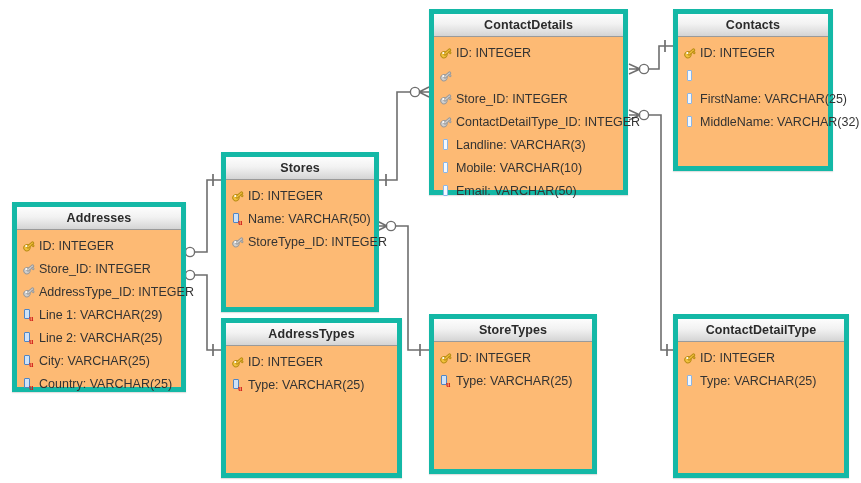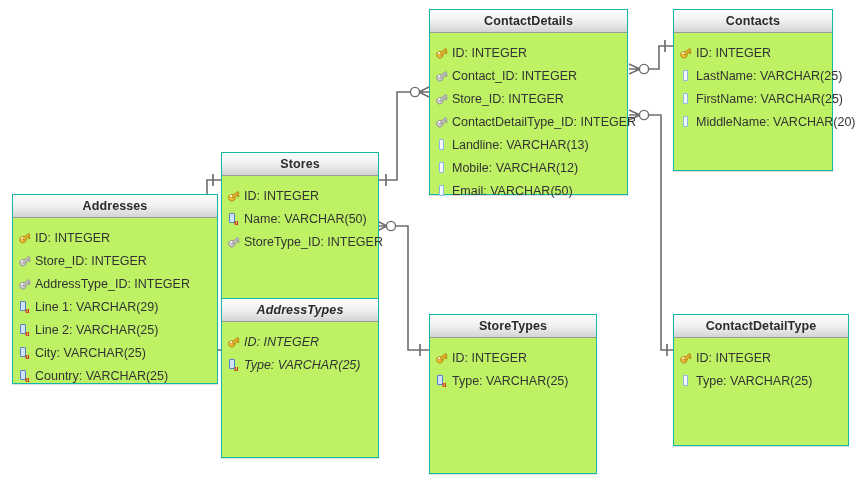--- a/index.html
+++ b/index.html
@@ -20,42 +20,42 @@
     left:0; top:0;
     width:861px; height:483px;
     z-index:1;
     pointer-events:none;
   }
   
   .table{
     position:absolute;
     z-index:2;
     box-sizing:border-box;
-    background:#bef264;
-    border:1px solid #14b8a6;
+    background:#fdba74;
+    border:5px solid #14b8a6;
     box-shadow:0 1px 1px rgba(0,0,0,0.12);
   }
   .table-header{
     box-sizing:border-box;
     height:23px;
     line-height:22px;
     text-align:center;
     font-size:12.5px;
     font-weight:bold;
     color:#2b2b2b;
     border-bottom:1px solid #9a9a9a;
     background:linear-gradient(to bottom,#fdfdfd 0%,#f2f2f2 45%,#e2e2e2 75%,#d4d4d4 100%);
     letter-spacing:0.1px;
   }
   .table-body{
     padding:4px 0 0 0;
   }
   .field{
     display:flex;
-    align-items:flex-end;
+    align-items:center;
     height:23px;
     padding-left:5px;
     font-size:12.5px;
     color:#333333;
     white-space:nowrap;
   }
   .field-label{
     padding-left:3px;
   }
   
@@ -146,21 +146,21 @@
         <path d="M649 115 L661 115 L661 350 L673 350"></path>
         <circle cx="644" cy="115" r="4.6" fill="#ffffff" stroke="#6e6e6e" stroke-width="1.4"></circle>
         <path d="M640 115 L629 110 M640 115 L629 115 M640 115 L629 120" stroke-width="1.4"></path>
         <path d="M667 344 L667 356" stroke-width="1.7"></path>
       </g>
 
     </g>
   </svg>
 
   <div id="tables-root">
-      <div class="table" style="left: 12px; top: 194px; width: 206px; height: 190px;">
+      <div class="table" style="left: 12px; top: 202px; width: 174px; height: 190px;">
         <div class="table-header">Addresses</div>
         <div class="table-body">
           <div class="field">
             <span class="ficon pk"><svg viewBox="0 0 14 14" width="14" height="14">
                 <g class="kb" transform="rotate(-40 7 7)">
                   <circle cx="4.3" cy="7" r="3.1"></circle>
                   <rect x="4.6" y="5.9" width="8" height="2.2" rx="0.5"></rect>
                   <rect x="9.6" y="7.9" width="1.5" height="2.3" rx="0.4"></rect>
                 </g>
                 <circle cx="4.3" cy="7" r="1.1" fill="#ffffff"></circle>
@@ -269,21 +269,20 @@
           </div>
           <div class="field">
             <span class="ficon fk"><svg viewBox="0 0 14 14" width="14" height="14">
                 <g class="kb" transform="rotate(-40 7 7)">
                   <circle cx="4.3" cy="7" r="3.1"></circle>
                   <rect x="4.6" y="5.9" width="8" height="2.2" rx="0.5"></rect>
                   <rect x="9.6" y="7.9" width="1.5" height="2.3" rx="0.4"></rect>
                 </g>
                 <circle cx="4.3" cy="7" r="1.1" fill="#ffffff"></circle>
               </svg></span>
-            <span class="field-label">Contact_ID: INTEGER</span>
           </div>
           <div class="field">
             <span class="ficon fk"><svg viewBox="0 0 14 14" width="14" height="14">
                 <g class="kb" transform="rotate(-40 7 7)">
                   <circle cx="4.3" cy="7" r="3.1"></circle>
                   <rect x="4.6" y="5.9" width="8" height="2.2" rx="0.5"></rect>
                   <rect x="9.6" y="7.9" width="1.5" height="2.3" rx="0.4"></rect>
                 </g>
                 <circle cx="4.3" cy="7" r="1.1" fill="#ffffff"></circle>
               </svg></span>
@@ -297,27 +296,27 @@
                   <rect x="9.6" y="7.9" width="1.5" height="2.3" rx="0.4"></rect>
                 </g>
                 <circle cx="4.3" cy="7" r="1.1" fill="#ffffff"></circle>
               </svg></span>
             <span class="field-label">ContactDetailType_ID: INTEGER</span>
           </div>
           <div class="field">
             <span class="ficon nullcol">
               <i></i>
             </span>
-            <span class="field-label">Landline: VARCHAR(13)</span>
-          </div>
-          <div class="field">
-            <span class="ficon nullcol">
-              <i></i>
-            </span>
-            <span class="field-label">Mobile: VARCHAR(12)</span>
+            <span class="field-label">Landline: VARCHAR(3)</span>
+          </div>
+          <div class="field">
+            <span class="ficon nullcol">
+              <i></i>
+            </span>
+            <span class="field-label">Mobile: VARCHAR(10)</span>
           </div>
           <div class="field">
             <span class="ficon nullcol">
               <i></i>
             </span>
             <span class="field-label">Email: VARCHAR(50)</span>
           </div>
         </div>
       </div>
       <div class="table" style="left: 673px; top: 9px; width: 160px; height: 162px;">
@@ -331,37 +330,36 @@
                   <rect x="9.6" y="7.9" width="1.5" height="2.3" rx="0.4"></rect>
                 </g>
                 <circle cx="4.3" cy="7" r="1.1" fill="#ffffff"></circle>
               </svg></span>
             <span class="field-label">ID: INTEGER</span>
           </div>
           <div class="field">
             <span class="ficon nullcol">
               <i></i>
             </span>
-            <span class="field-label">LastName: VARCHAR(25)</span>
           </div>
           <div class="field">
             <span class="ficon nullcol">
               <i></i>
             </span>
             <span class="field-label">FirstName: VARCHAR(25)</span>
           </div>
           <div class="field">
             <span class="ficon nullcol">
               <i></i>
             </span>
-            <span class="field-label">MiddleName: VARCHAR(20)</span>
-          </div>
-        </div>
-      </div>
-      <div class="table" style="left: 221px; top: 298px; width: 158px; height: 160px; font-style: italic;">
+            <span class="field-label">MiddleName: VARCHAR(32)</span>
+          </div>
+        </div>
+      </div>
+      <div class="table" style="left: 221px; top: 318px; width: 181px; height: 160px;">
         <div class="table-header">AddressTypes</div>
         <div class="table-body">
           <div class="field">
             <span class="ficon pk"><svg viewBox="0 0 14 14" width="14" height="14">
                 <g class="kb" transform="rotate(-40 7 7)">
                   <circle cx="4.3" cy="7" r="3.1"></circle>
                   <rect x="4.6" y="5.9" width="8" height="2.2" rx="0.5"></rect>
                   <rect x="9.6" y="7.9" width="1.5" height="2.3" rx="0.4"></rect>
                 </g>
                 <circle cx="4.3" cy="7" r="1.1" fill="#ffffff"></circle>
@@ -393,21 +391,21 @@
           </div>
           <div class="field">
             <span class="ficon notnull">
               <i></i>
               <b>u</b>
             </span>
             <span class="field-label">Type: VARCHAR(25)</span>
           </div>
         </div>
       </div>
-      <div class="table" style="left: 673px; top: 314px; width: 176px; height: 132px;">
+      <div class="table" style="left: 673px; top: 314px; width: 176px; height: 164px;">
         <div class="table-header">ContactDetailType</div>
         <div class="table-body">
           <div class="field">
             <span class="ficon pk"><svg viewBox="0 0 14 14" width="14" height="14">
                 <g class="kb" transform="rotate(-40 7 7)">
                   <circle cx="4.3" cy="7" r="3.1"></circle>
                   <rect x="4.6" y="5.9" width="8" height="2.2" rx="0.5"></rect>
                   <rect x="9.6" y="7.9" width="1.5" height="2.3" rx="0.4"></rect>
                 </g>
                 <circle cx="4.3" cy="7" r="1.1" fill="#ffffff"></circle>

